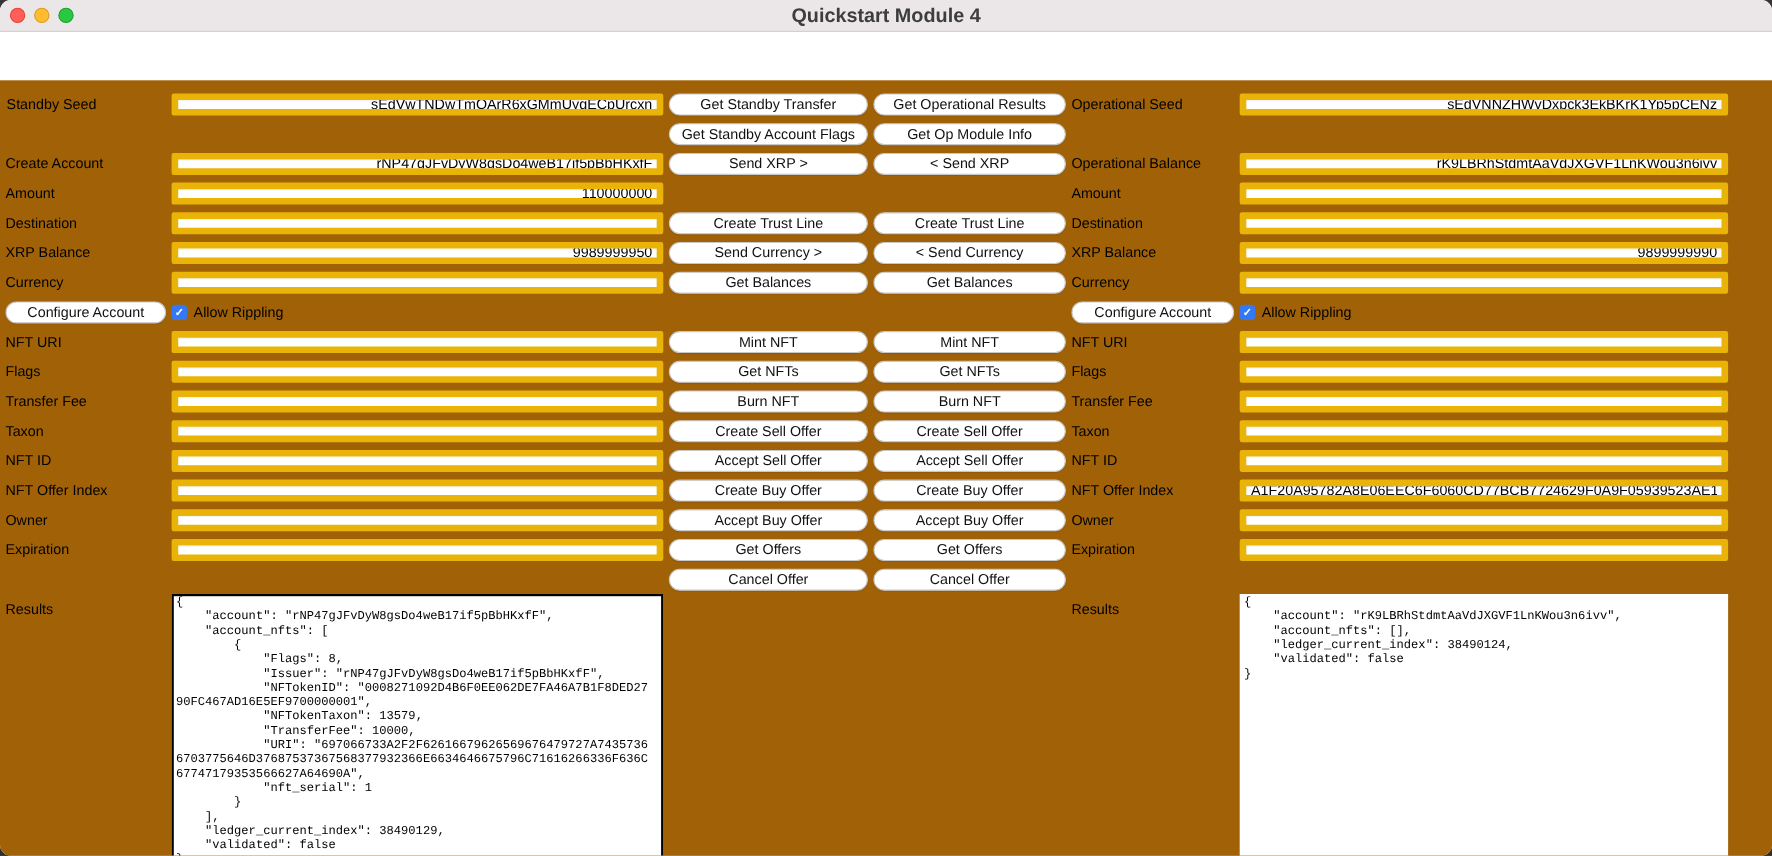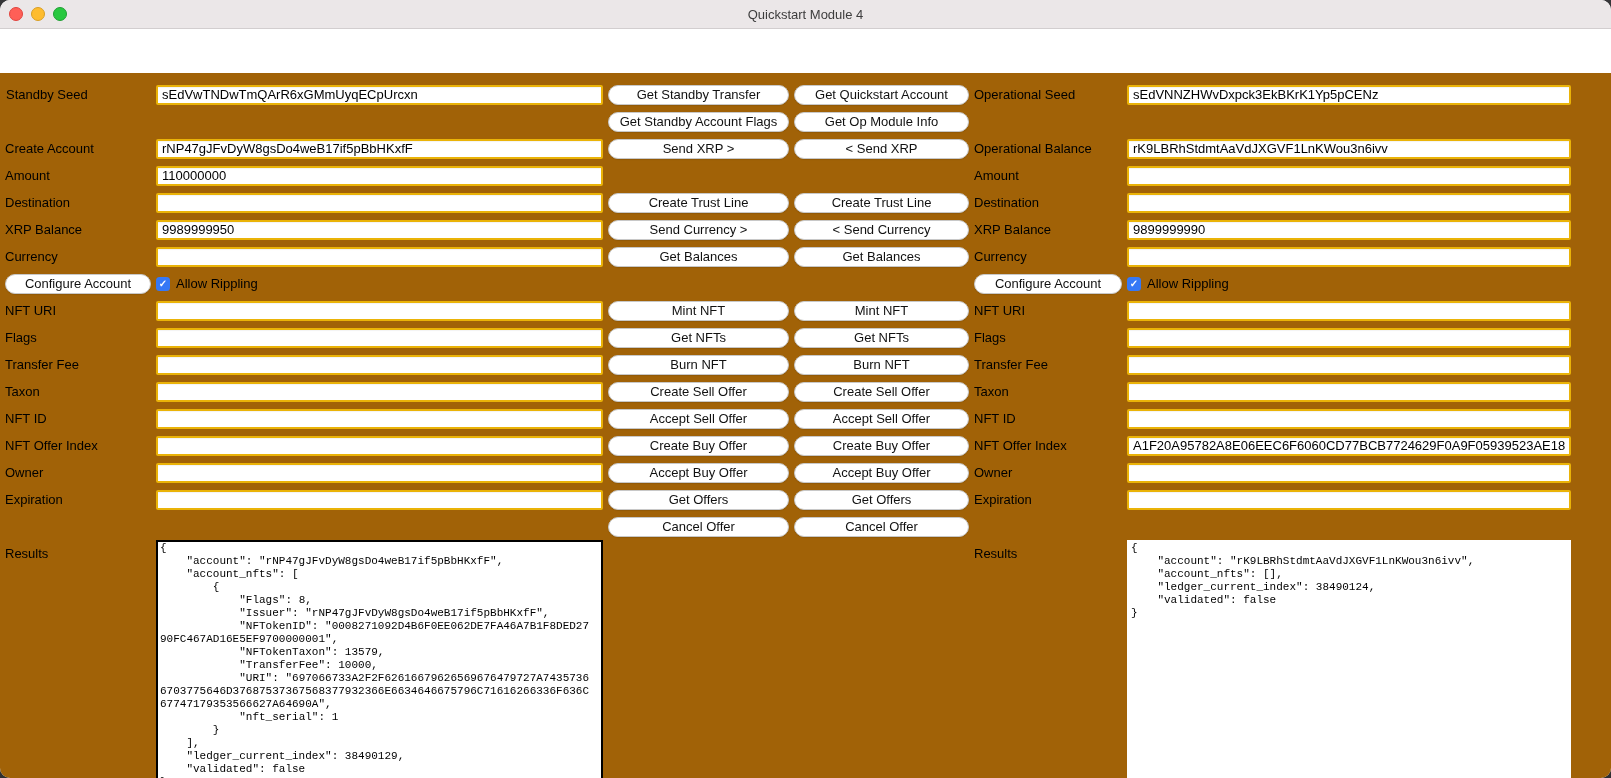--- a/index.html
+++ b/index.html
@@ -17,39 +17,40 @@
   }
   .titlebar {
     height:28px; background:#ebe7e8; border-bottom:1px solid #d2cecf;
     display:flex; align-items:center; justify-content:center; position:relative;
   }
   .traffic { position:absolute; left:9px; top:0; height:28px; display:flex; align-items:center; gap:8px; }
   .tl { width:12px; height:12px; border-radius:50%; display:inline-block; }
   .tl.red   { background:#ff5f57; border:0.5px solid #e0443e; }
   .tl.yellow{ background:#febc2e; border:0.5px solid #d89e24; }
   .tl.green { background:#28c840; border:0.5px solid #1f9f33; }
-  .title { font-size:13px; font-weight:400; color:#3d3d3d; }
+  .title { font-size:18px; font-weight:700; color:#3d3d3d; }
 
   .content { background:#a16207; padding:8px 0 0 5px; height:750px; box-sizing:border-box;margin-top:44px; }
   .grid {
     display:grid;
     grid-template-columns:146px 447px 181px 175px 148px 444px;
     column-gap:5px;
     grid-auto-rows:minmax(27px,auto);
     align-items:center;
   }
   .row { display:contents; }
   .lbl { font-size:13px; color:#000; text-align:left; padding-right:2px; white-space:nowrap; }
   .lbl.left-align { text-align:left; padding-left:1px; }
   .ent {
     width:100%; height:20px; box-sizing:border-box;
-    border:2px solid #eab308; border-radius:2px;
+    border:6px solid #eab308; border-radius:2px;
     font:13px "Liberation Sans", sans-serif; color:#000;
     padding:0 4px; background:#fff; outline:none;
     box-shadow:inset 0 1px 1px rgba(0,0,0,.05);
+    text-align:right;
   }
   .btn {
     width:100%; height:20px; box-sizing:border-box;
     border:1px solid #c8c8c8; border-radius:10px;
     background:#ffffff; color:#111;
     font:13px "Liberation Sans", sans-serif;
     box-shadow:0 1px 1px rgba(0,0,0,.10);
     cursor:default;
   }
   .chkrow { display:flex; align-items:center; gap:6px; }
@@ -85,21 +86,21 @@
     <div class="title">Quickstart Module 4</div>
   </div>
 
   <div class="content">
     <div class="grid">
 
       <div class="row">
         <div class="lbl left-align">Standby Seed</div>
         <input class="ent" value="sEdVwTNDwTmQArR6xGMmUyqECpUrcxn" style="">
         <button class="btn">Get Standby Transfer</button>
-        <button class="btn">Get Quickstart Account</button>
+        <button class="btn">Get Operational Results</button>
         <div class="lbl">Operational Seed</div>
         <input class="ent" value="sEdVNNZHWvDxpck3EkBKrK1Yp5pCENz" style="">
       </div>
 
       <div class="row">
         <div class="empty"></div>
         <div class="empty"></div>
         <button class="btn">Get Standby Account Flags</button>
         <button class="btn">Get Op Module Info</button>
         <div class="empty"></div>

